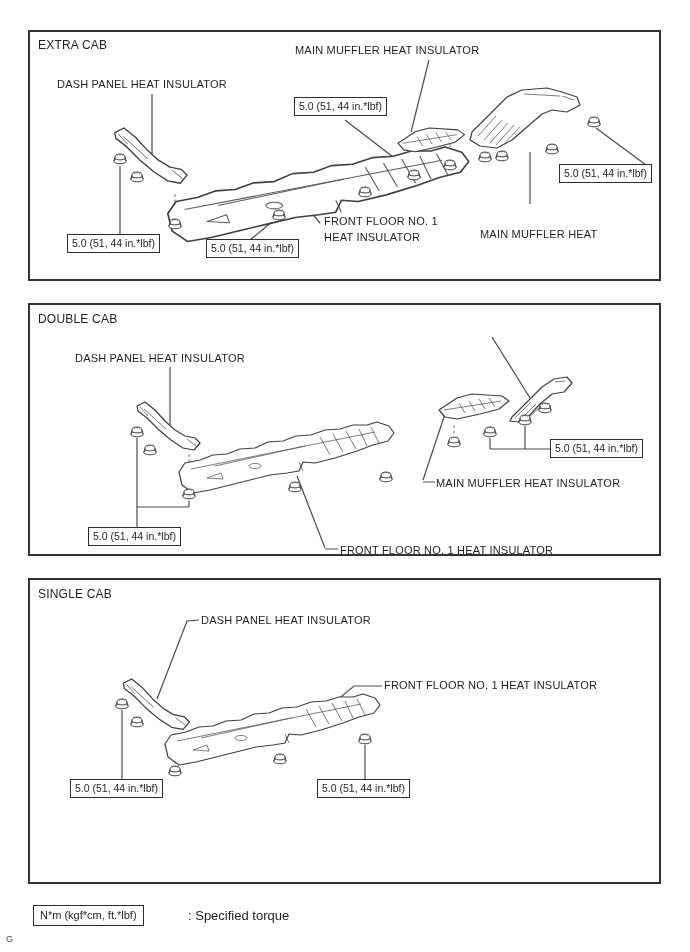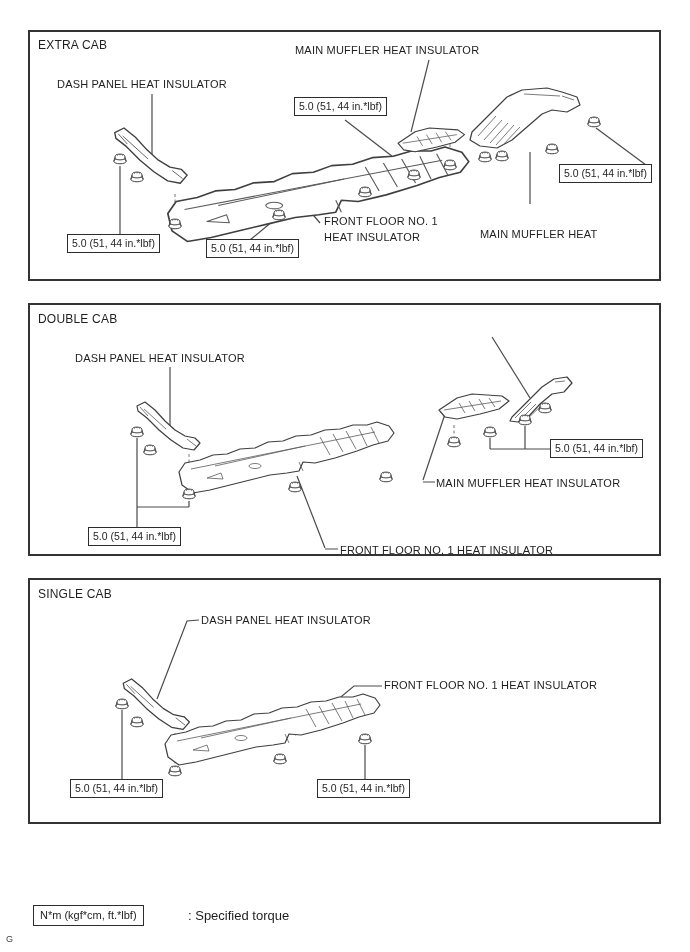--- a/index.html
+++ b/index.html
@@ -155,21 +155,21 @@
       </g>
     </svg>
     <div class="ptitle" style="left:8px;top:7px;text-align:right;">DOUBLE CAB</div>
     <div class="lbl" style="left:45px;top:45px;">DASH PANEL HEAT INSULATOR</div>
     <div class="lbl" style="left:406px;top:170px;">MAIN MUFFLER HEAT INSULATOR</div>
     <div class="lbl" style="left:310px;top:237px;">FRONT FLOOR NO. 1 HEAT INSULATOR</div>
     <div class="tq" style="left:520px;top:134px;">5.0 (51, 44 in.*lbf)</div>
     <div class="tq" style="left:58px;top:222px;">5.0 (51, 44 in.*lbf)</div>
   </section>
 
-  <section class="panel" style="top:578px;height:246px;">
+  <section class="panel" style="top:578px;height:306px;">
     <svg class="art" width="629" height="242" viewBox="0 0 629 242">
       <g stroke="#4a4a4a" stroke-width="1.2" fill="none">
         <path d="M169,40 L157,41 L127,119"></path>
         <path d="M352,106 L324,106 L265,155"></path>
         <path d="M92,130 L92,199"></path>
         <path d="M335,165 L335,199"></path>
       </g>
       <g stroke="#777" stroke-width="1" stroke-dasharray="3 2.5" fill="none">
         <path d="M145,153 L145,184"></path>
       </g>

